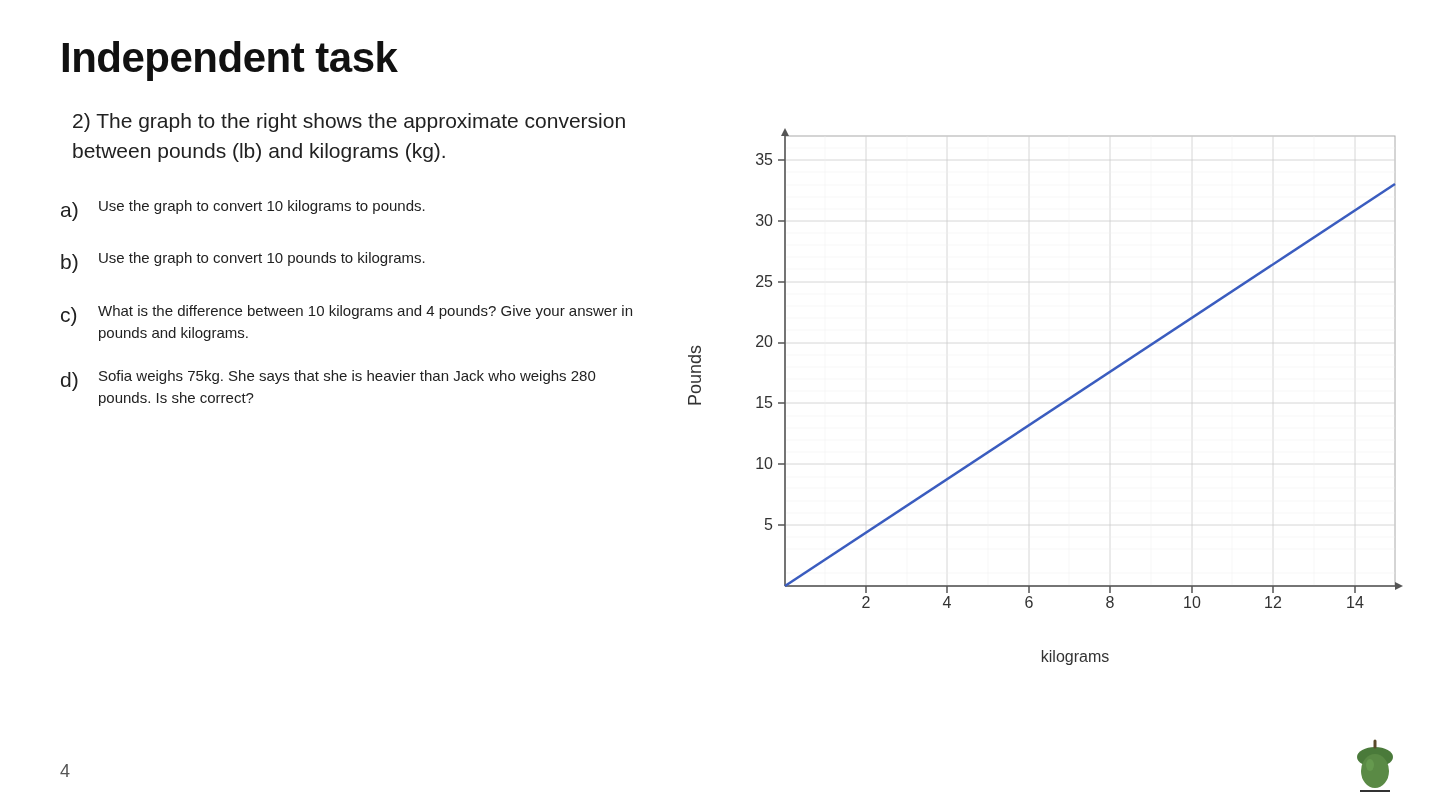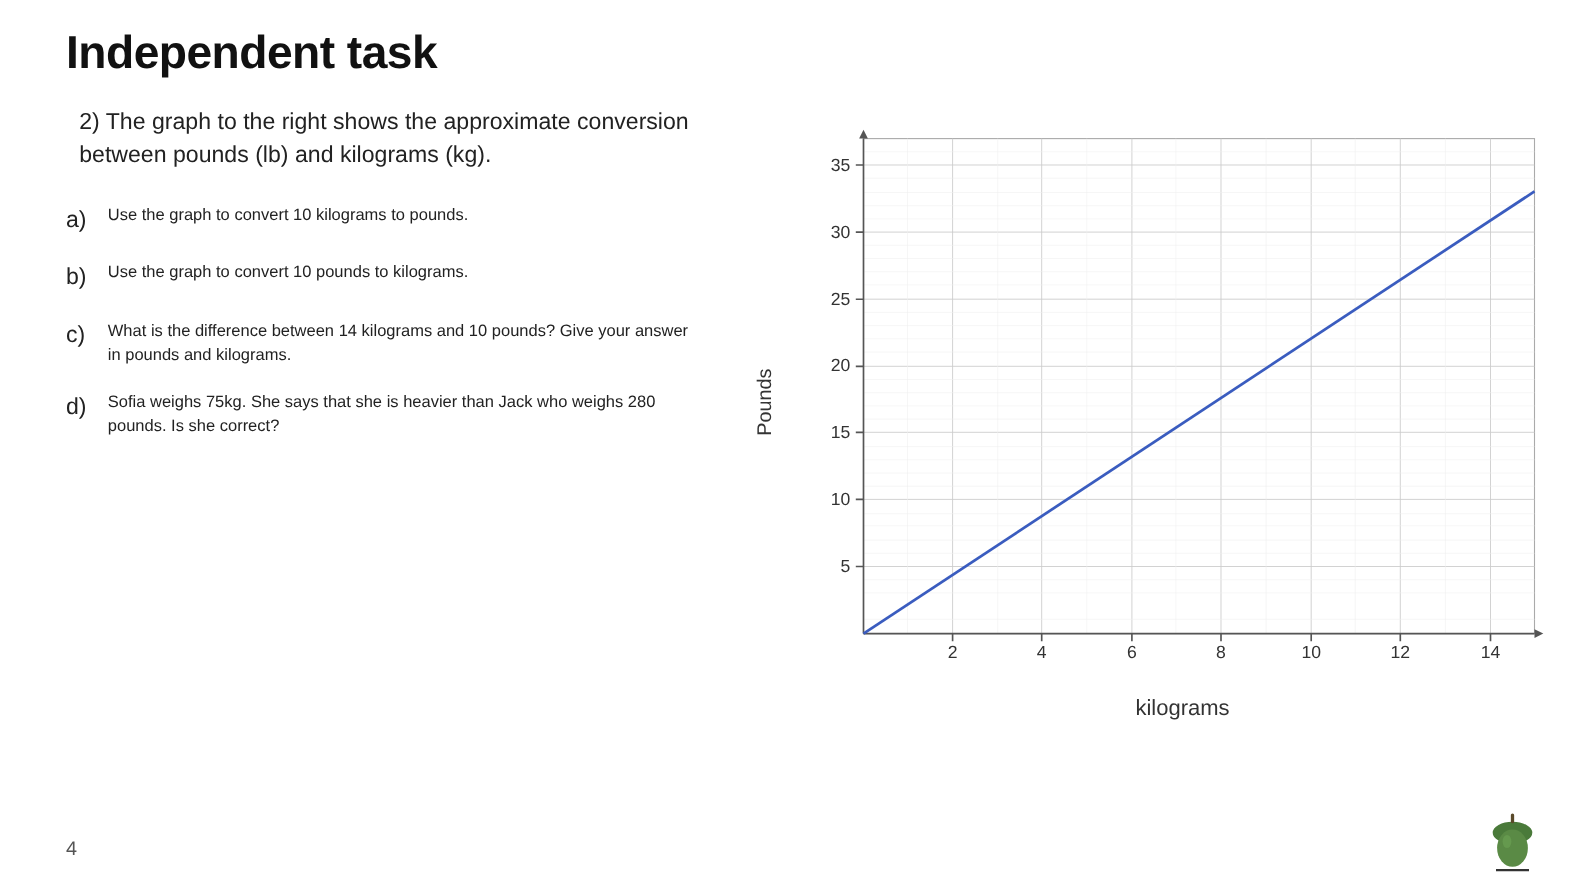--- a/index.html
+++ b/index.html
@@ -7,21 +7,21 @@
       width: 1440px;
       height: 810px;
       background: #ffffff;
       font-family: 'Arial', sans-serif;
       overflow: hidden;
       position: relative;
     }
     .page-container {
       width: 1440px;
       height: 810px;
-      padding: 24px 60px 30px 60px;
+      padding: 34px 60px 30px 60px;
       display: flex;
       flex-direction: column;
     }
     .title {
       font-size: 42px;
       font-weight: 900;
       color: #111;
       margin-bottom: 24px;
       letter-spacing: -0.5px;
     }
@@ -97,21 +97,21 @@
       align-items: center;
       justify-content: center;
     }
     .y-axis-label-text {
       writing-mode: vertical-rl;
       transform: rotate(180deg);
       font-size: 18px;
       color: #333;
     }
     .x-axis-label {
-      font-size: 20px;
+      font-size: 16px;
       color: #333;
       margin-top: 8px;
       text-align: center;
     }
     .page-number {
       position: absolute;
       bottom: 28px;
       left: 60px;
       font-size: 18px;
       color: #555;
@@ -139,21 +139,21 @@
         <li class="question-item">
           <span class="question-label">a)</span>
           <span class="question-text">Use the graph to convert 10 kilograms to pounds.</span>
         </li>
         <li class="question-item">
           <span class="question-label">b)</span>
           <span class="question-text">Use the graph to convert 10 pounds to kilograms.</span>
         </li>
         <li class="question-item">
           <span class="question-label">c)</span>
-          <span class="question-text">What is the difference between 14 kilograms and 10 pounds? Give your answer in pounds and kilograms.</span>
+          <span class="question-text">What is the difference between 10 kilograms and 4 pounds? Give your answer in pounds and kilograms.</span>
         </li>
         <li class="question-item">
           <span class="question-label">d)</span>
           <span class="question-text">Sofia weighs 75kg. She says that she is heavier than Jack who weighs 280 pounds. Is she correct?</span>
         </li>
       </ul>
     </div>
 
     <div class="right-panel">
       <div class="graph-container">

